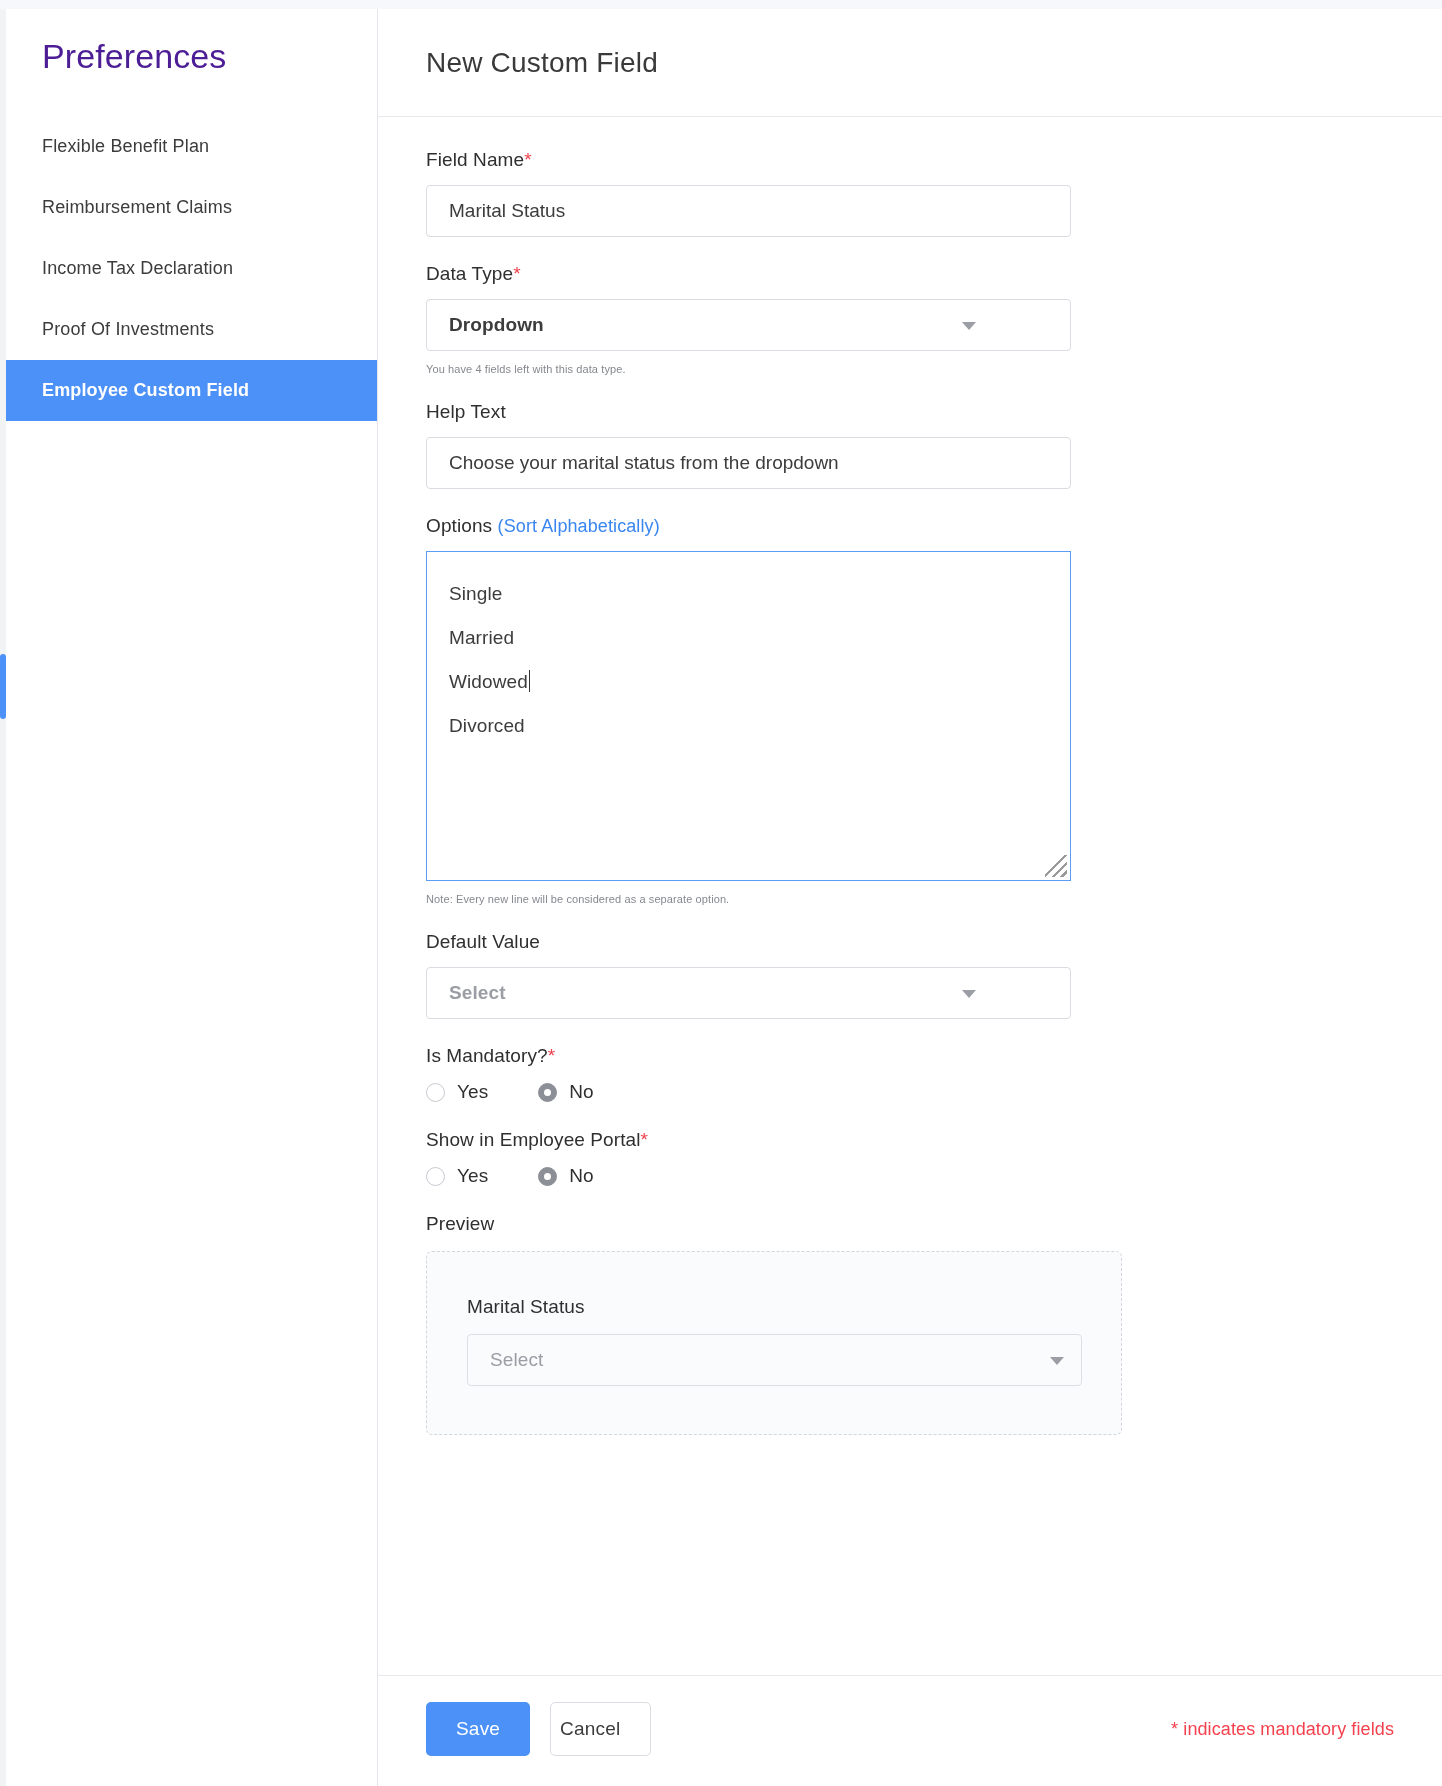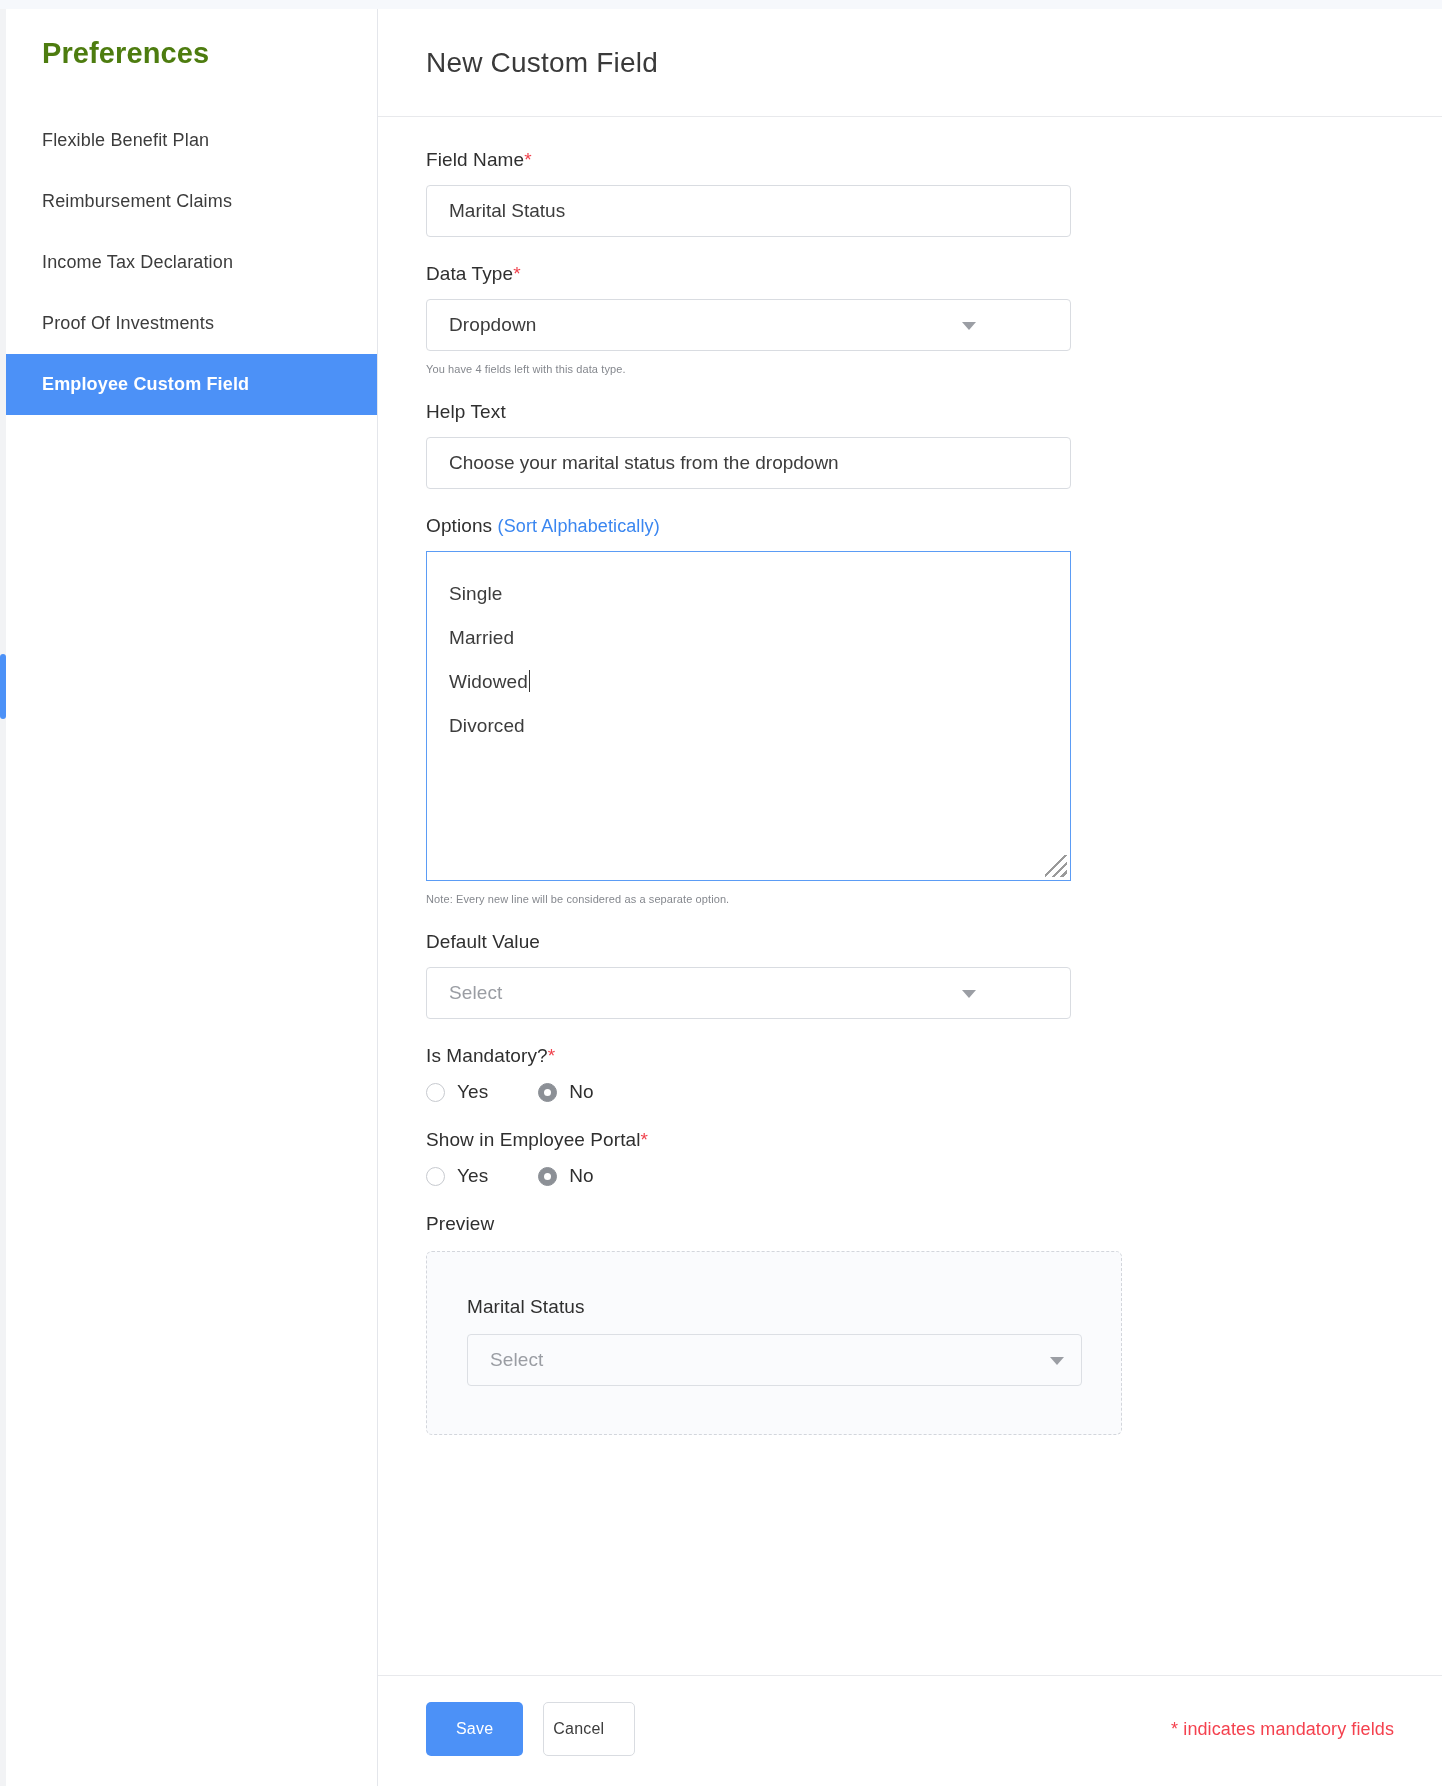--- a/index.html
+++ b/index.html
@@ -53,23 +53,23 @@
 
   
   .sidebar {
     width: 372px;
     background: #ffffff;
     border-right: 1px solid #e4e6eb;
     flex: 0 0 372px;
     padding-top: 28px;
   }
   .sidebar-title {
-    font-size: 29px;
-    color: #4d7c0f;
-    font-weight: 700;
+    font-size: 34px;
+    color: #4c1d95;
+    font-weight: 400;
     padding: 0 36px;
     margin: 0 0 40px 0;
     letter-spacing: .1px;
   }
   .nav-list { list-style: none; margin: 0; padding: 0; }
   .nav-item {
     font-size: 18px;
     color: #3c3c3c;
     padding: 20px 36px;
     cursor: pointer;
@@ -133,21 +133,21 @@
     font-size: 19px;
     color: #3c3c3c;
     padding: 0 22px;
     font-family: "Liberation Sans", sans-serif;
     background: #fff;
     outline: none;
     display: block;
   }
   .text-input::placeholder { color: #9a9da3; }
 
-  .select-wrap { position: relative; width: 568px; }
+  .select-wrap { position: relative; width: 568px; font-weight: bold; }
   .select-box {
     width: 645px;
     height: 52px;
     border: 1px solid #d9dce1;
     border-radius: 4px;
     font-size: 19px;
     color: #3c3c3c;
     padding: 0 44px 0 22px;
     display: flex;
     align-items: center;
@@ -292,21 +292,21 @@
     border-top: 1px solid #e8e9ec;
     margin: 34px 0 0 0;
     padding: 26px 48px 30px 48px;
     display: flex;
     align-items: center;
     justify-content: space-between;
   }
   .footer-buttons { display: flex; gap: 20px; align-items: center; }
   .btn {
     font-family: "Liberation Sans", sans-serif;
-    font-size: 16px;
+    font-size: 19px;
     height: 54px;
     border-radius: 5px;
     padding: 0 30px;
     cursor: pointer;
     letter-spacing: .2px;
   }
   .btn-primary {
     background: #4c91f7;
     color: #ffffff;
     border: none;

